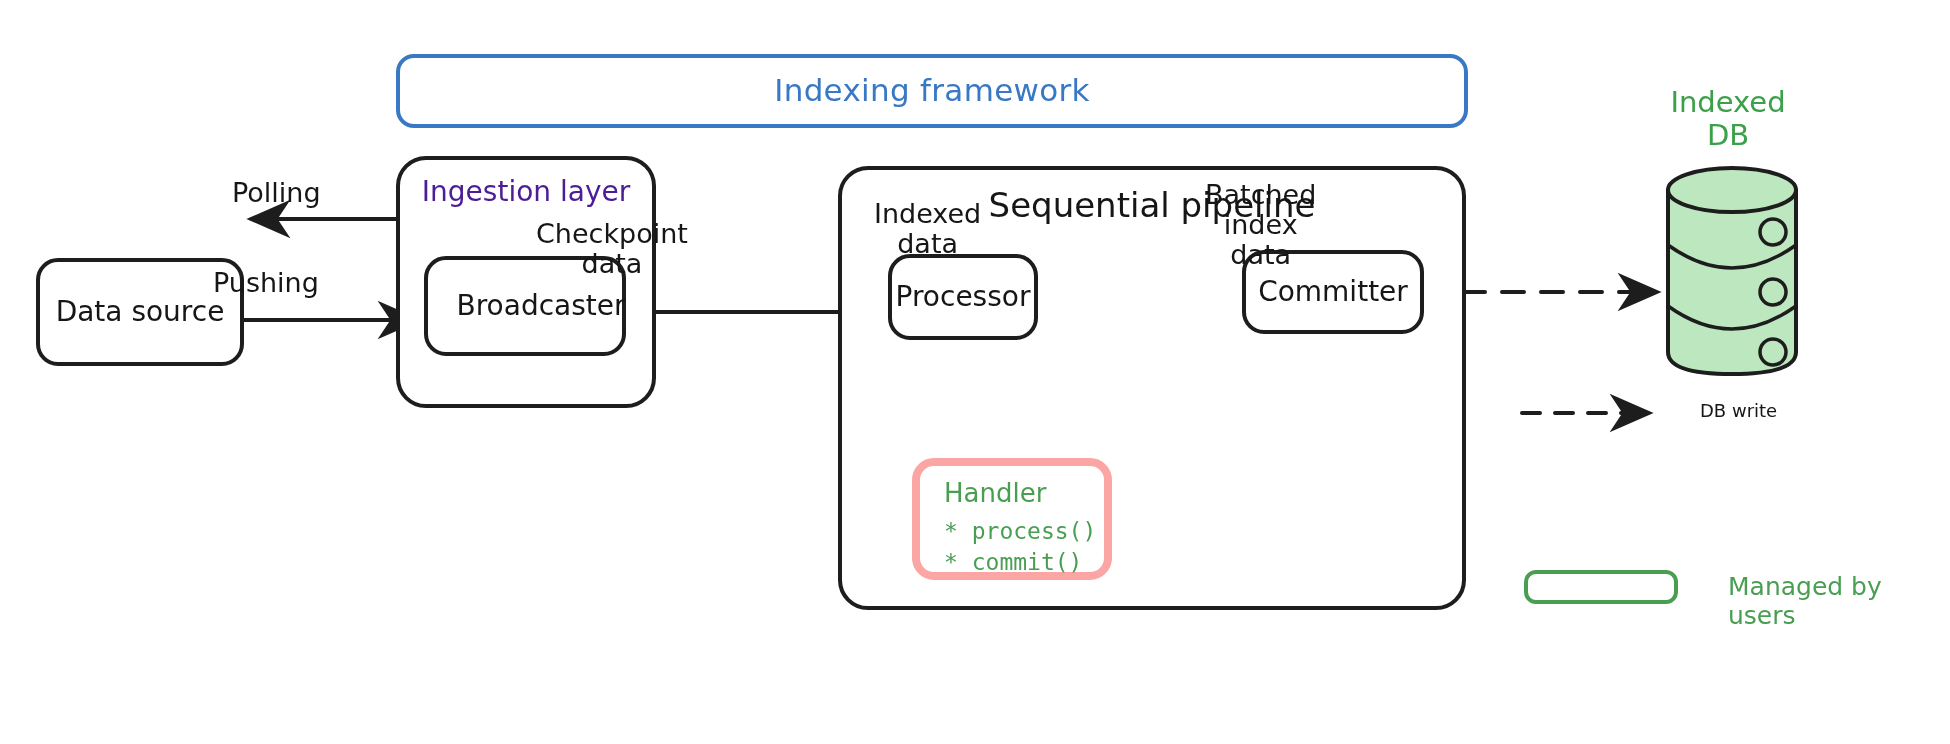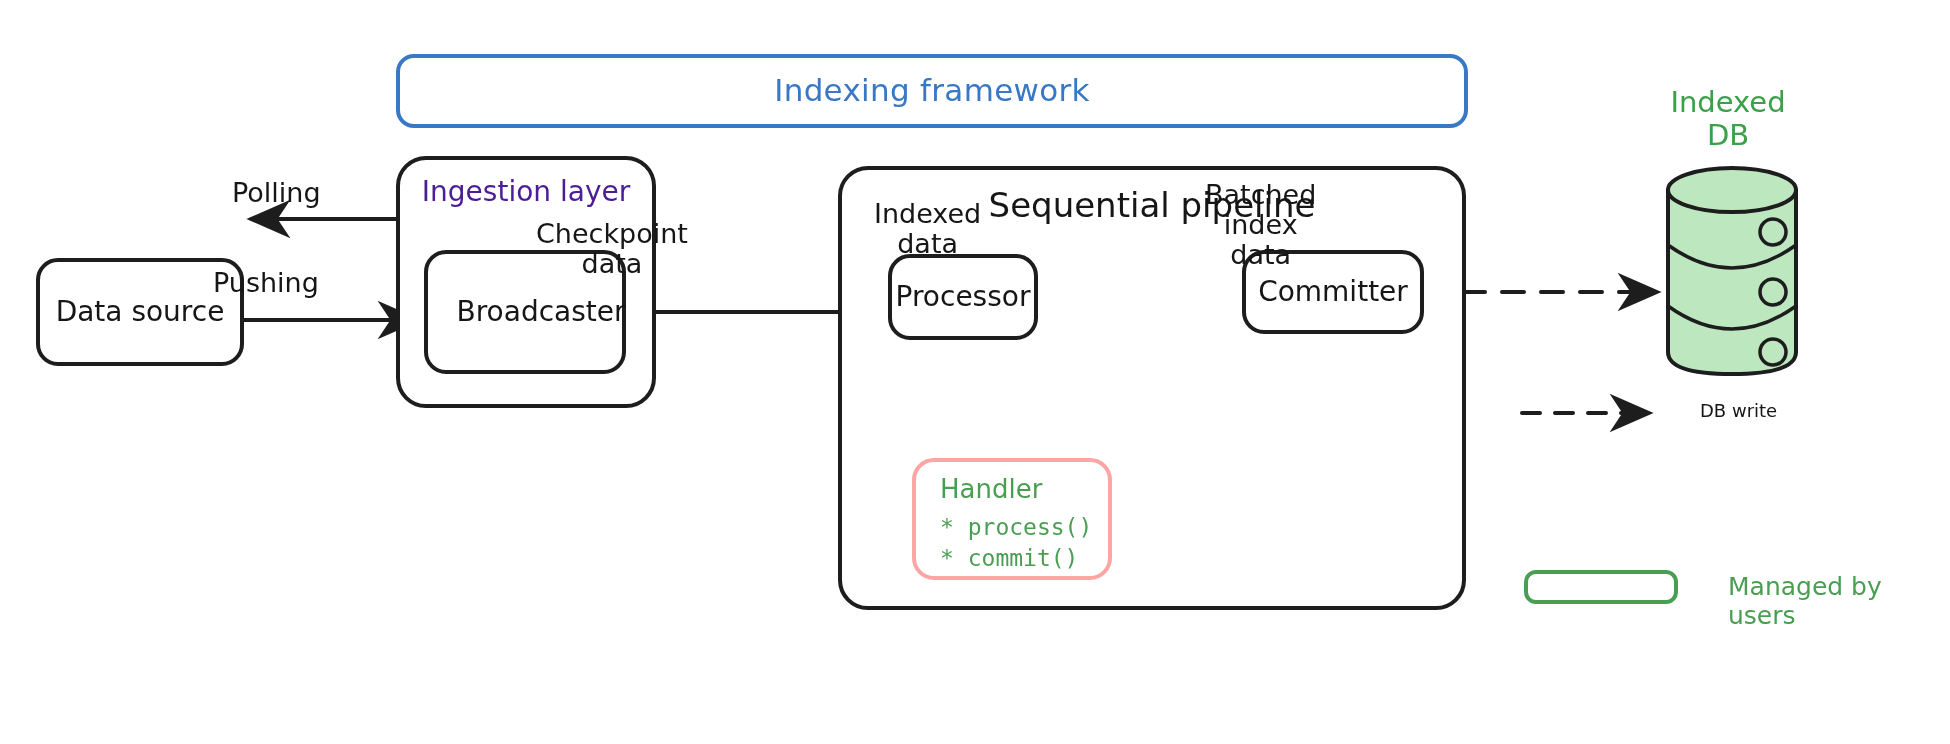--- a/index.html
+++ b/index.html
@@ -26,28 +26,28 @@
   .outer{border:4px solid #1d1d1d;border-radius:30px;justify-content:flex-start;}
   #ingestion-layer{left:396px;top:156px;width:260px;height:252px;}
   #ingestion-layer .lbl{margin-top:16px;font-size:28px;color:#4c1d95;}
   #pipeline{left:838px;top:166px;width:628px;height:444px;}
   #pipeline .lbl{margin-top:16px;font-size:34px;color:#161616;}
 
   
   .node{border:4px solid #1d1d1d;border-radius:22px;}
   .node .lbl{font-size:28px;color:#161616;}
   #data-source{left:36px;top:258px;width:208px;height:108px;}
-  #broadcaster{left:424px;top:250px;width:202px;height:124px;padding-left:32px;}
+  #broadcaster{left:424px;top:256px;width:202px;height:100px;padding-left:32px;}
   #processor{left:888px;top:254px;width:150px;height:86px;}
   #committer{left:1242px;top:250px;width:182px;height:84px;}
 
   
   #handler{
     left:912px;top:458px;width:200px;height:122px;
-    border:4px solid #fca5a5;border-radius:22px;
+    border:8px solid #fca5a5;border-radius:22px;
     align-items:flex-start;justify-content:flex-start;padding:14px 0 0 24px;
   }
   #handler .h-title{color:#4a9e52;font-size:26px;line-height:1;margin-bottom:10px;}
   #handler .h-item{color:#4a9e52;font-size:23px;line-height:1.35;
                    font-family:"DejaVu Sans Mono","Liberation Mono",monospace;}
 
   
   .elabel{position:absolute;color:#161616;font-size:27px;white-space:pre;
           text-align:center;line-height:1.12;}
   #lbl-polling{left:232px;top:178px;}

